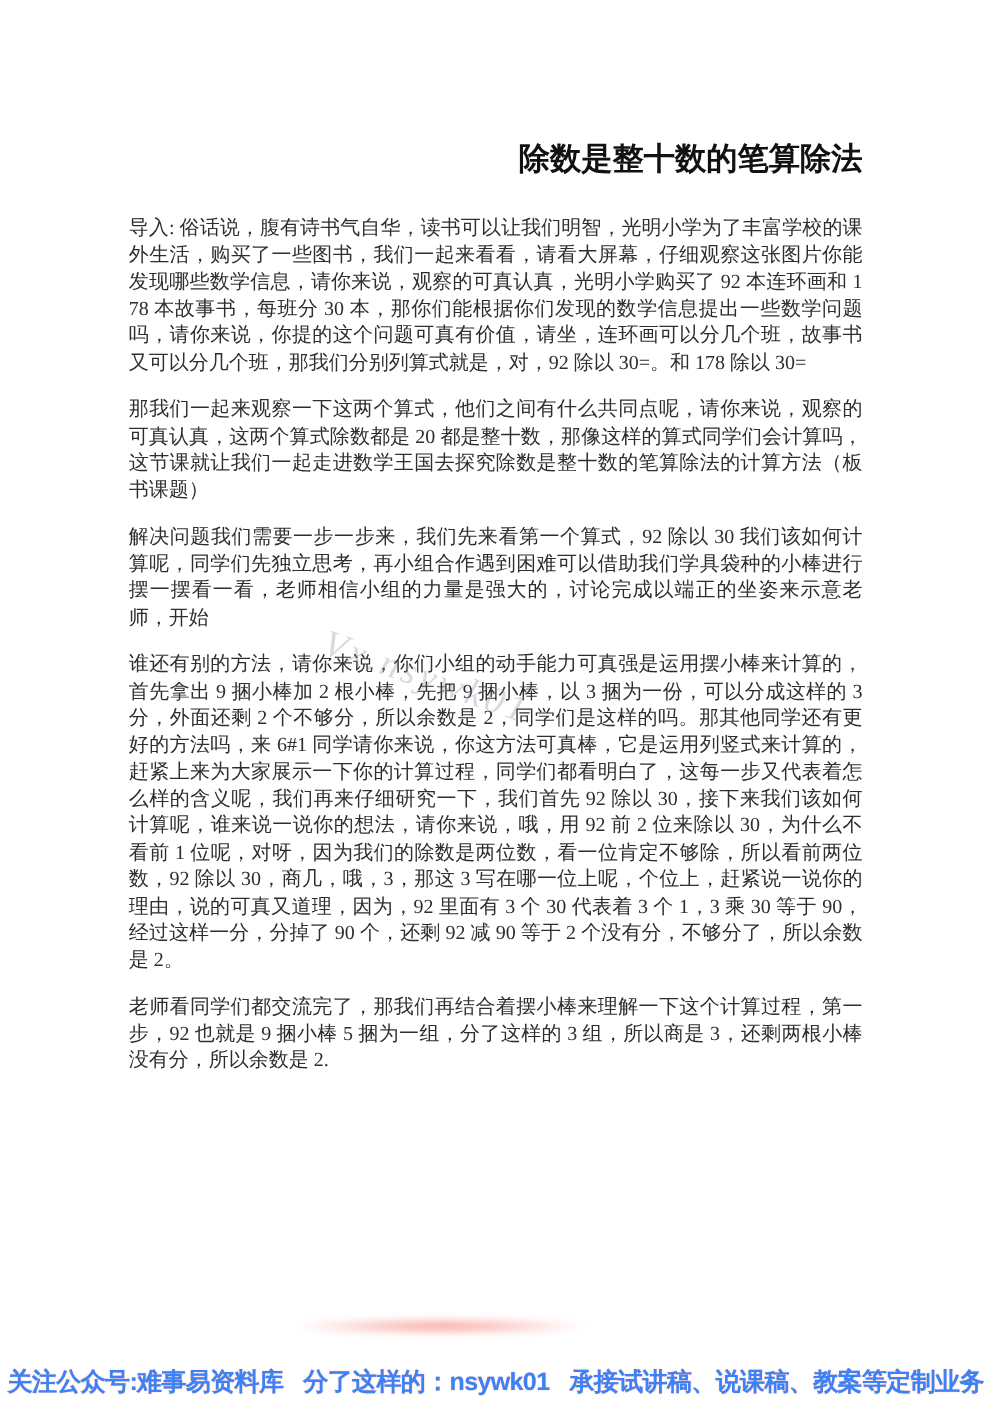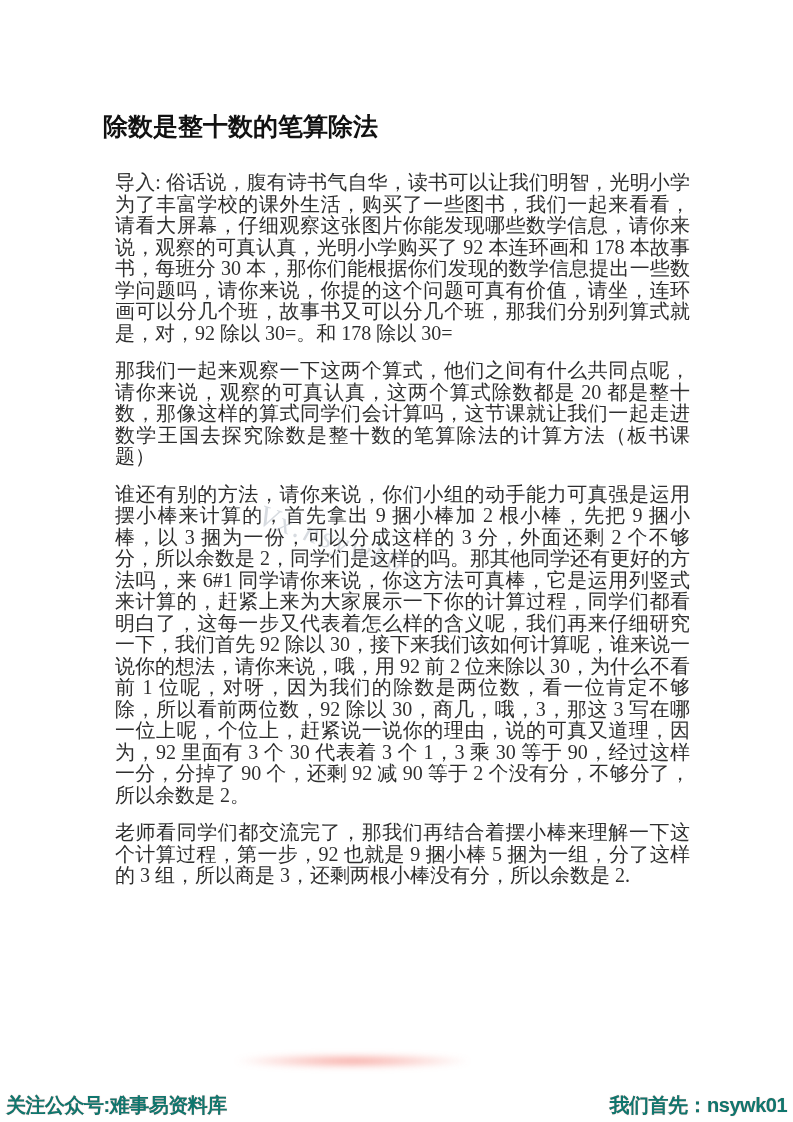--- a/index.html
+++ b/index.html
@@ -15,30 +15,30 @@
     background: #ffffff;
   }
   .content {
     position: absolute;
     top: 110px; left: 103px; width: 587px;
   }
   .doc-title {
     font-size: 25px;
     font-weight: bold;
     color: #111111;
-    text-align: left;
+    text-align: right;
     margin: 0 0 29px 0;
     font-family: "Liberation Serif", "DejaVu Serif", serif;
   }
   .para {
-    font-size: 20px;
+    font-size: 16px;
     line-height: 21.5px;
     color: #2e2e2e;
     text-align: justify;
-    margin: 0 0 16px 12px;
+    margin: 0 0 16px 0;
     word-break: break-all;
   }
   .watermark {
     position: absolute;
     left: 265px; top: 498px;
     transform: rotate(19deg);
     transform-origin: left top;
     font-size: 30px;
     font-style: italic;
     letter-spacing: 3px;
@@ -63,40 +63,42 @@
     align-items: center;
     justify-content: space-between;
     padding: 0 6px;
     white-space: nowrap;
   }
   .footer-banner span {
     font-family: "Liberation Sans", "DejaVu Sans", sans-serif;
     font-weight: bold;
     font-size: 20px;
     letter-spacing: -0.5px;
-    color: #0f766e;
+    color: #3b82f6;
     text-shadow: 0 0 1px rgba(238, 63, 53, 0.45);
   }
 </style>
 </head>
 <body>
 
 <div class="page">
 
   <div class="content">
     <h1 class="doc-title">除数是整十数的笔算除法</h1>
 
     <p class="para">导入: 俗话说，腹有诗书气自华，读书可以让我们明智，光明小学为了丰富学校的课外生活，购买了一些图书，我们一起来看看，请看大屏幕，仔细观察这张图片你能发现哪些数学信息，请你来说，观察的可真认真，光明小学购买了 92 本连环画和 178 本故事书，每班分 30 本，那你们能根据你们发现的数学信息提出一些数学问题吗，请你来说，你提的这个问题可真有价值，请坐，连环画可以分几个班，故事书又可以分几个班，那我们分别列算式就是，对，92 除以 30=。和 178 除以 30=</p>
     <p class="para">那我们一起来观察一下这两个算式，他们之间有什么共同点呢，请你来说，观察的可真认真，这两个算式除数都是 20 都是整十数，那像这样的算式同学们会计算吗，这节课就让我们一起走进数学王国去探究除数是整十数的笔算除法的计算方法（板书课题）</p>
+    <p class="para">解决问题我们需要一步一步来，我们先来看第一个算式，92 除以 30 我们该如何计算呢，同学们先独立思考，再小组合作遇到困难可以借助我们学具袋种的小棒进行摆一摆看一看，老师相信小组的力量是强大的，讨论完成以端正的坐姿来示意老师，开始</p>
     <p class="para">谁还有别的方法，请你来说，你们小组的动手能力可真强是运用摆小棒来计算的，首先拿出 9 捆小棒加 2 根小棒，先把 9 捆小棒，以 3 捆为一份，可以分成这样的 3 分，外面还剩 2 个不够分，所以余数是 2，同学们是这样的吗。那其他同学还有更好的方法吗，来 6#1 同学请你来说，你这方法可真棒，它是运用列竖式来计算的，赶紧上来为大家展示一下你的计算过程，同学们都看明白了，这每一步又代表着怎么样的含义呢，我们再来仔细研究一下，我们首先 92 除以 30，接下来我们该如何计算呢，谁来说一说你的想法，请你来说，哦，用 92 前 2 位来除以 30，为什么不看前 1 位呢，对呀，因为我们的除数是两位数，看一位肯定不够除，所以看前两位数，92 除以 30，商几，哦，3，那这 3 写在哪一位上呢，个位上，赶紧说一说你的理由，说的可真又道理，因为，92 里面有 3 个 30 代表着 3 个 1，3 乘 30 等于 90，经过这样一分，分掉了 90 个，还剩 92 减 90 等于 2 个没有分，不够分了，所以余数是 2。</p>
     <p class="para">老师看同学们都交流完了，那我们再结合着摆小棒来理解一下这个计算过程，第一步，92 也就是 9 捆小棒 5 捆为一组，分了这样的 3 组，所以商是 3，还剩两根小棒没有分，所以余数是 2.</p>
   </div>
 
   <div class="watermark">Vx.nsywk01</div>
 
   <div class="red-smudge"></div>
 
   <div class="footer-banner">
     <span>关注公众号:难事易资料库</span>
-    <span>我们首先：nsywk01</span>
+    <span>分了这样的：nsywk01</span>
+    <span>承接试讲稿、说课稿、教案等定制业务</span>
   </div>
 
 </div>
 
 </body></html>

